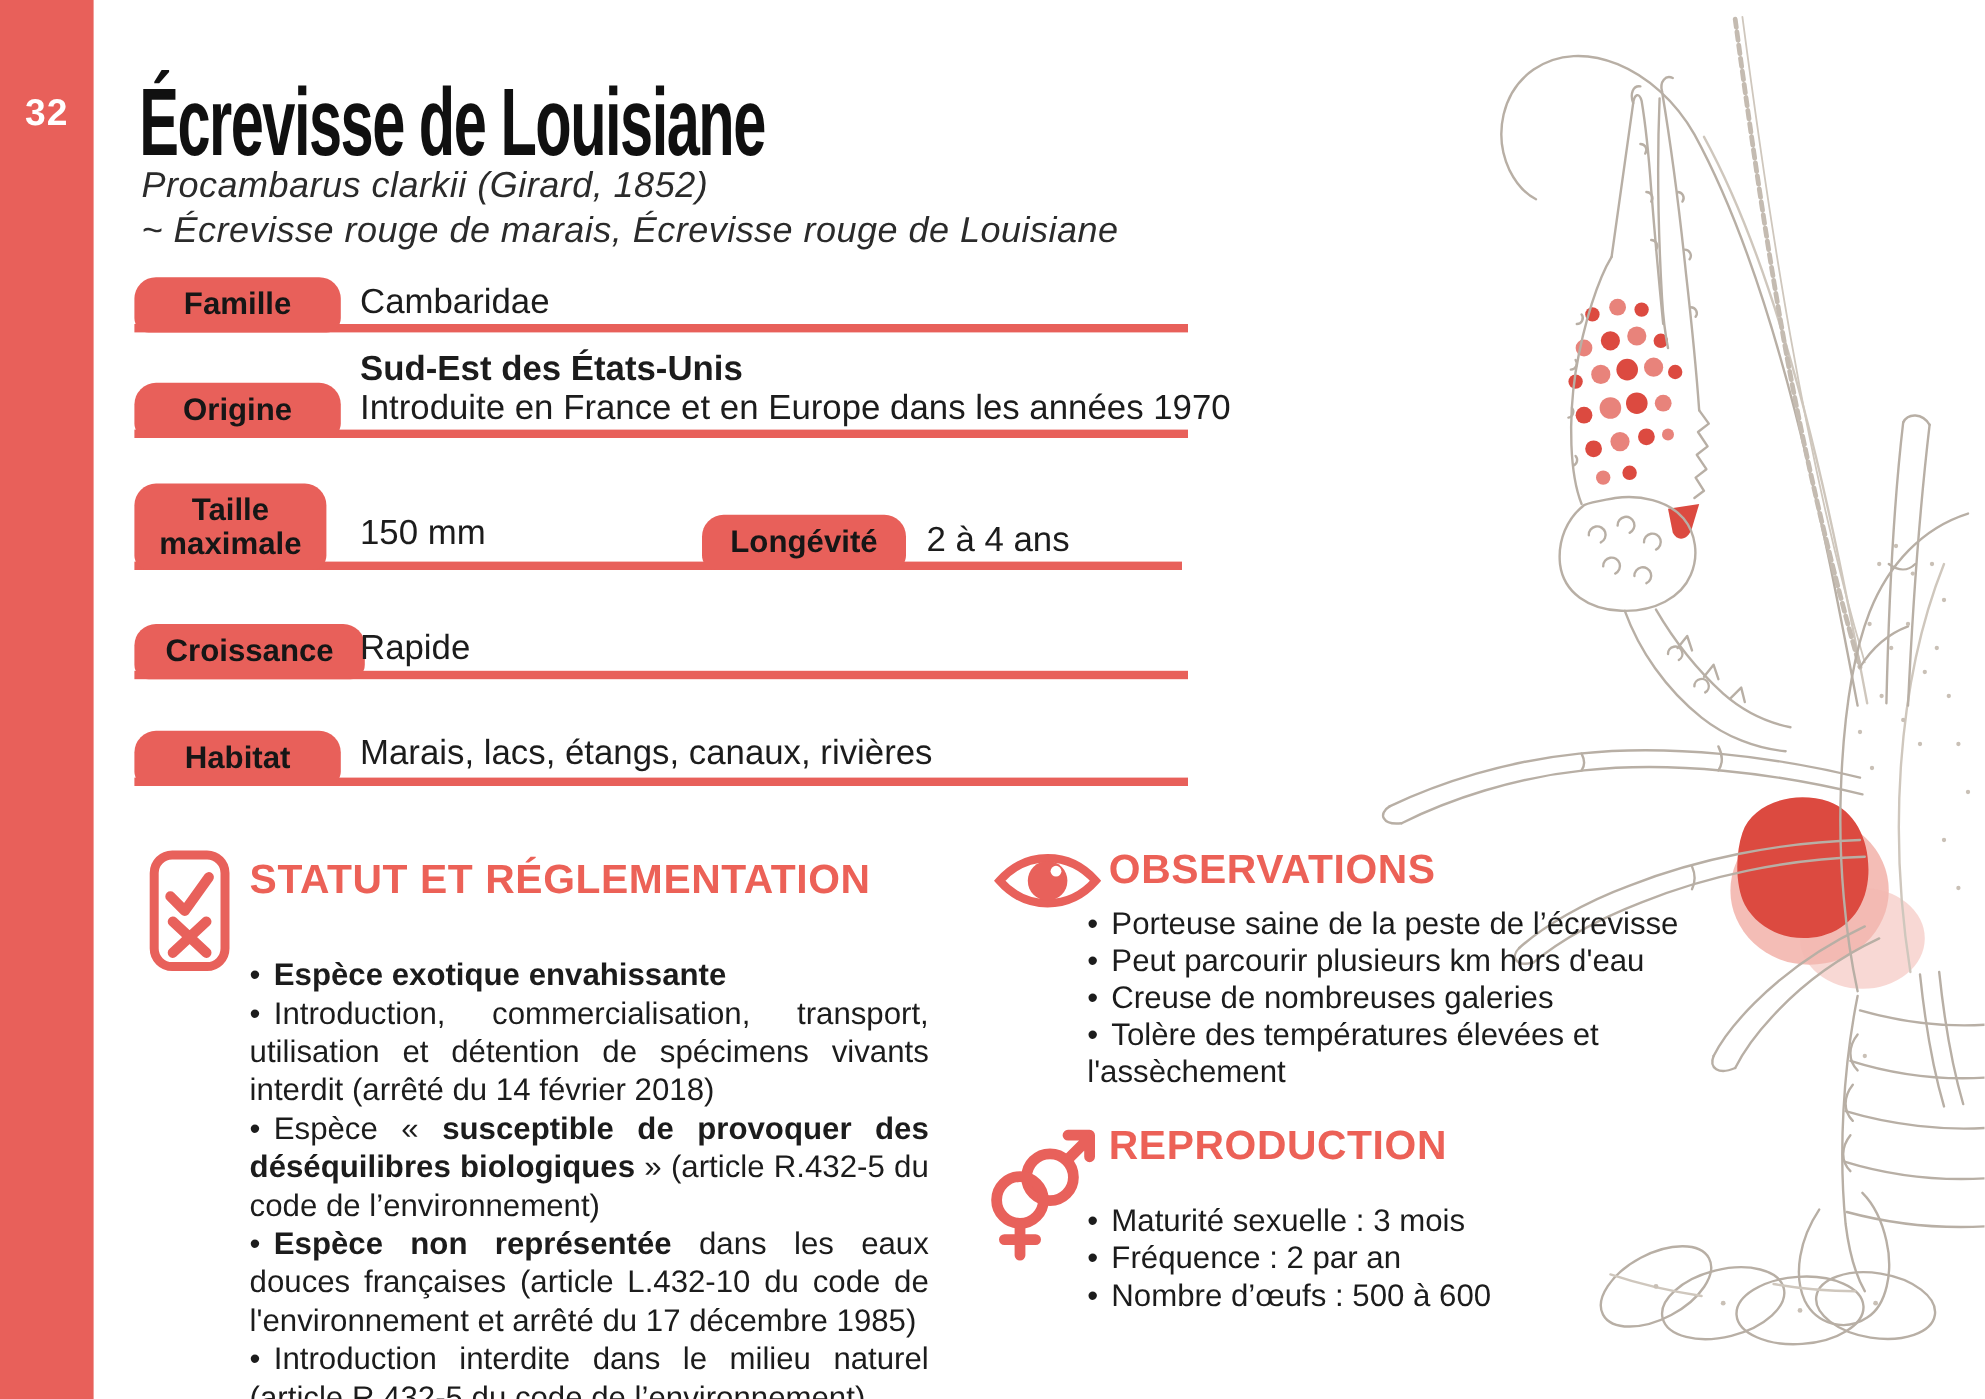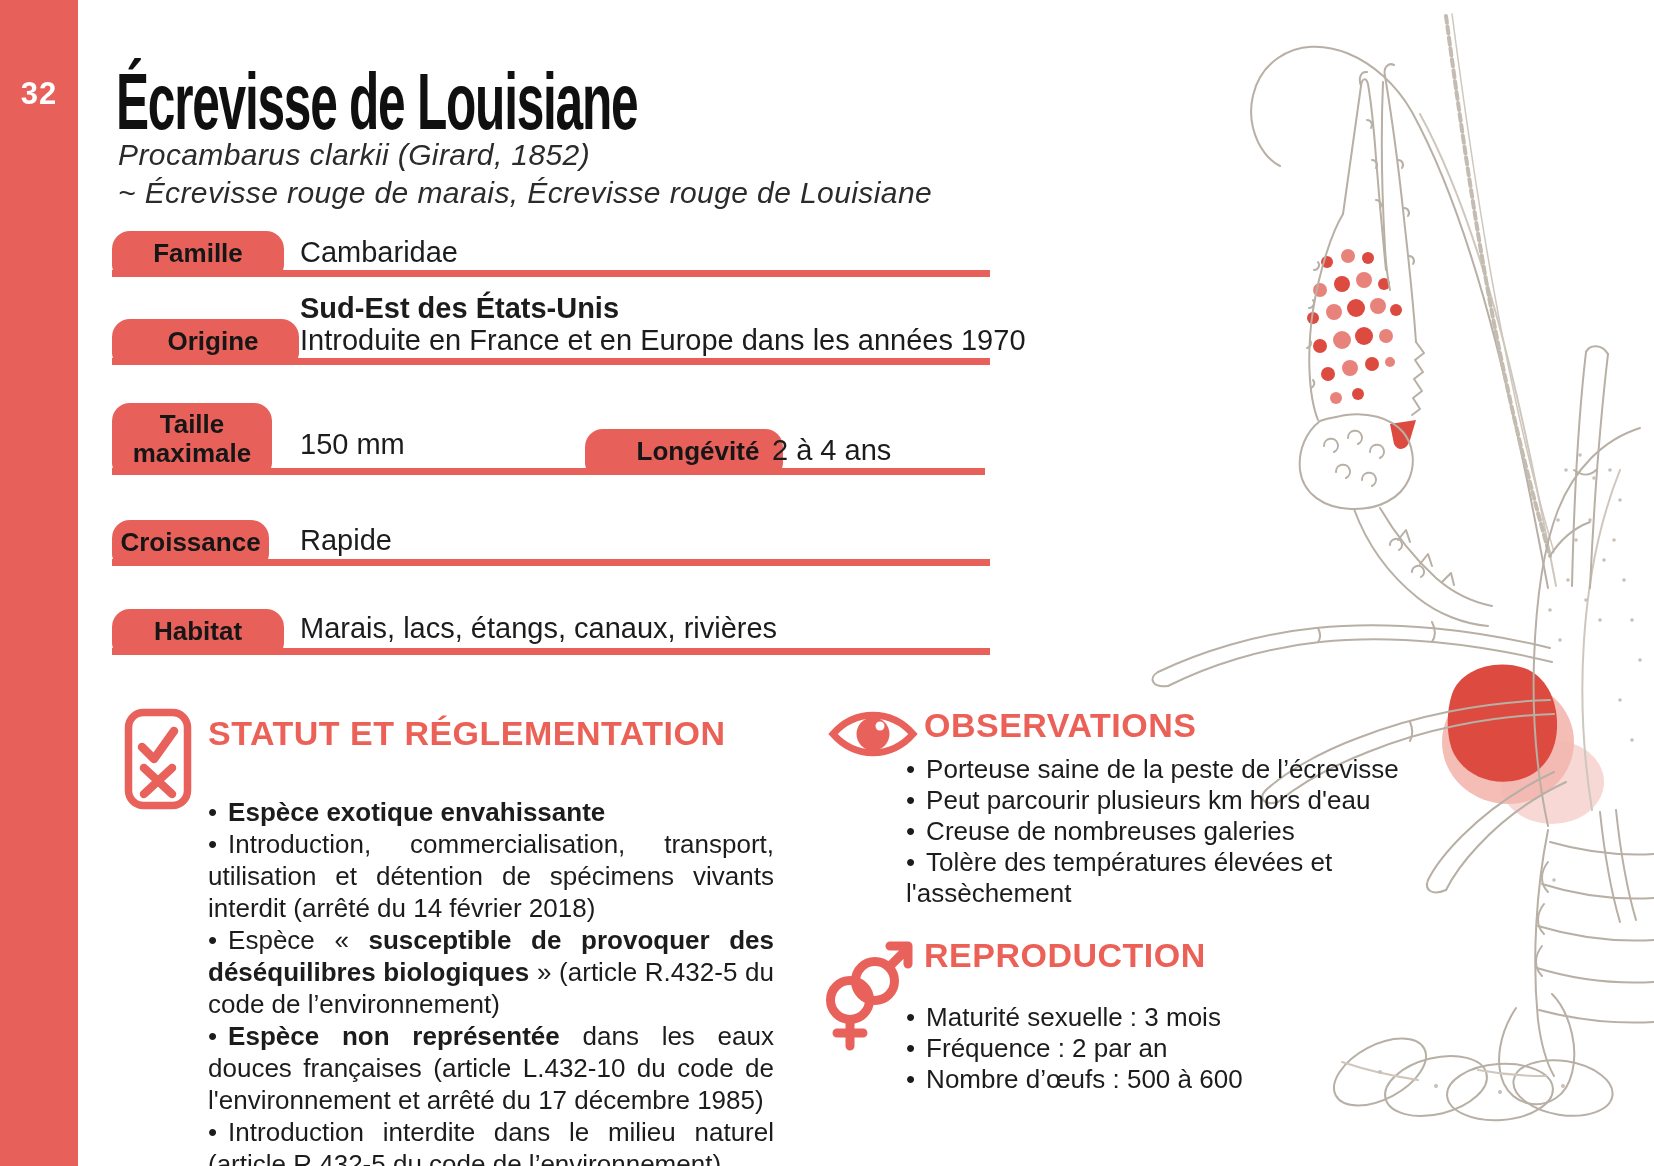--- a/index.html
+++ b/index.html
@@ -209,39 +209,39 @@
     <div class="sub s1">Procambarus clarkii (Girard, 1852)</div>
     <div class="sub s2">~ Écrevisse rouge de marais, Écrevisse rouge de Louisiane</div>
 
     <div class="line" style="left:112px;top:270px;width:878px;"></div>
     <div class="tab" style="left:112px;top:231px;width:172px;height:46px;">
       <span>Famille</span>
     </div>
     <div class="val" style="left:300px;top:236px;">Cambaridae</div>
 
     <div class="line" style="left:112px;top:358px;width:878px;"></div>
-    <div class="tab" style="left:112px;top:319px;width:172px;height:46px;padding-left:15px;">
+    <div class="tab" style="left:112px;top:319px;width:172px;height:46px;">
       <span>Origine</span>
     </div>
     <div class="val" style="left:300px;top:292px;font-weight:bold;">Sud-Est des États-Unis</div>
     <div class="val" style="left:300px;top:324px;">Introduite en France et en Europe dans les années 1970</div>
 
     <div class="line" style="left:112px;top:468px;width:873px;"></div>
     <div class="tab" style="left:112px;top:403px;width:160px;height:72px;">
       <span>Taille</span>
       <span>maximale</span>
     </div>
     <div class="val" style="left:300px;top:428px;">150 mm</div>
-    <div class="tab" style="left:585px;top:429px;width:170px;height:46px;padding-left:28px;">
+    <div class="tab" style="left:585px;top:429px;width:170px;height:46px;">
       <span>Longévité</span>
     </div>
     <div class="val" style="left:772px;top:434px;">2 à 4 ans</div>
 
     <div class="line" style="left:112px;top:559px;width:878px;"></div>
-    <div class="tab" style="left:112px;top:520px;width:157px;height:46px;">
+    <div class="tab" style="left:112px;top:520px;width:192px;height:46px;">
       <span>Croissance</span>
     </div>
     <div class="val" style="left:300px;top:524px;">Rapide</div>
 
     <div class="line" style="left:112px;top:648px;width:878px;"></div>
     <div class="tab" style="left:112px;top:609px;width:172px;height:46px;">
       <span>Habitat</span>
     </div>
     <div class="val" style="left:300px;top:612px;">Marais, lacs, étangs, canaux, rivières</div>
 

